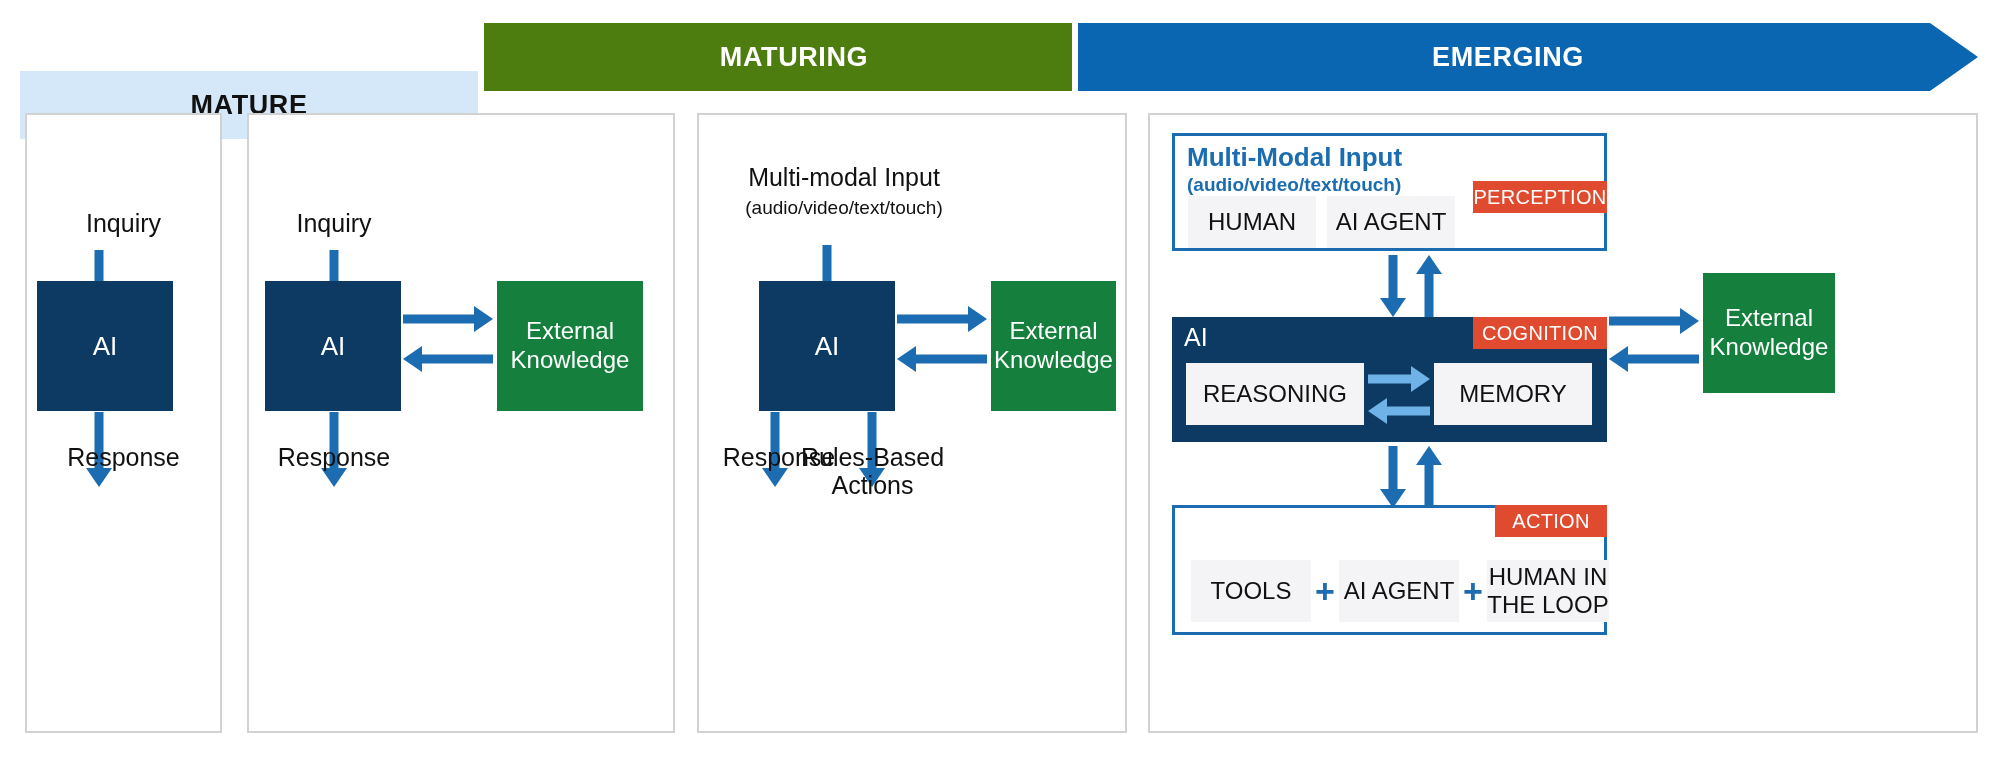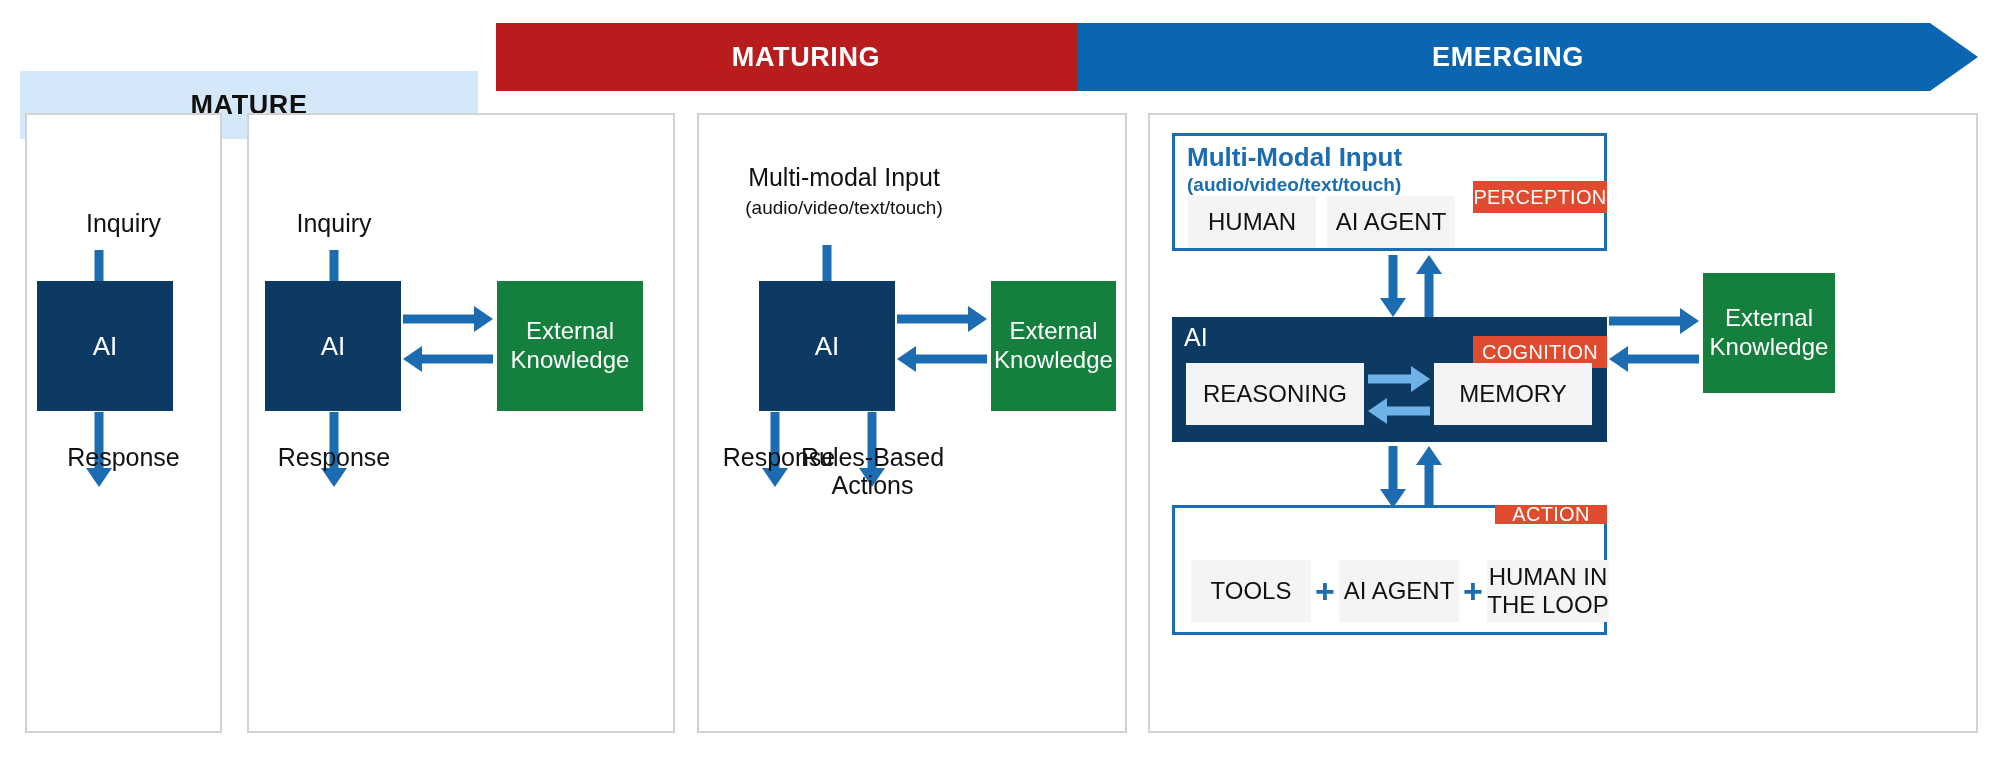--- a/index.html
+++ b/index.html
@@ -14,21 +14,21 @@
   
   .banner {
     position: absolute;
     height: 68px;
     display: flex; align-items: center; justify-content: center;
     font-weight: bold;
     font-size: 27px;
     letter-spacing: 0.6px;
   }
   .banner-mature   { left: 20px;  width: 458px; top: 23px; background: #d5e8fa; color: #111111; margin-top: 48px; }
-  .banner-maturing { left: 496px; width: 588px; top: 23px; background: #b91c1c; color: #ffffff; padding-left: 32px; }
+  .banner-maturing { left: 484px; width: 588px; top: 23px; background: #4d7c0f; color: #ffffff; padding-left: 32px; }
   .banner-emerging {
     left: 1078px; width: 900px; top: 23px;
     background: #0a66b0; color: #ffffff;
     clip-path: polygon(0 0, calc(100% - 48px) 0, 100% 50%, calc(100% - 48px) 100%, 0 100%);
     padding-right: 40px;
   }
 
   
   .panel {
     position: absolute;
@@ -258,21 +258,21 @@
       <div class="shaft" style="top:0; height:45px;"></div>
         <div class="head"></div>
     </div>
     <div class="arr-up" style="left:264px; top:140px; width:30px; height:62px;">
       <div class="shaft" style="bottom:0; height:45px;"></div>
         <div class="head"></div>
     </div>
 
     <div class="cognition-band" style="left:22px; top:202px; width:435px; height:125px;">
       <div class="ai-tag" style="left:12px; top:6px;">AI</div>
-      <div class="badge" style="right:0; top:0; width:134px; height:32px;margin-top:19px;">COGNITION</div>
+      <div class="badge" style="right:0; top:0; width:134px; height:32px;">COGNITION</div>
       <div class="chip" style="left:14px; top:46px; width:178px; height:62px;">REASONING</div>
       <div class="arr-right lt" style="left:196px; top:50px; width:62px; height:24px;">
         <div class="shaft" style="width:50px;"></div>
           <div class="head"></div>
       </div>
       <div class="arr-left lt" style="left:196px; top:82px; width:62px; height:24px;">
         <div class="shaft" style="width:50px;"></div>
           <div class="head"></div>
       </div>
       <div class="chip" style="left:262px; top:46px; width:158px; height:62px;">MEMORY</div>
@@ -294,21 +294,21 @@
     <div class="arr-down" style="left:228px; top:331px; width:30px; height:62px;">
       <div class="shaft" style="top:0; height:45px;"></div>
         <div class="head"></div>
     </div>
     <div class="arr-up" style="left:264px; top:331px; width:30px; height:62px;">
       <div class="shaft" style="bottom:0; height:45px;"></div>
         <div class="head"></div>
     </div>
 
     <div class="section-box" style="left:22px; top:390px; width:435px; height:130px;">
-      <div class="badge" style="right:-3px; top:-3px; width:112px; height:19px;text-align:center;">ACTION</div>
+      <div class="badge" style="right:-3px; top:-3px; width:112px; height:32px;text-align:center;">ACTION</div>
       <div class="chip" style="left:16px; top:52px; width:120px; height:62px;">TOOLS</div>
       <div class="plus" style="left:136px; top:52px; width:28px; height:62px;">+</div>
       <div class="chip" style="left:164px; top:52px; width:120px; height:62px;">AI AGENT</div>
       <div class="plus" style="left:284px; top:52px; width:28px; height:62px;">+</div>
       <div class="chip" style="left:312px; top:52px; width:122px; height:62px;">HUMAN IN
 THE LOOP</div>
     </div>
 
   </div>
 </div>

